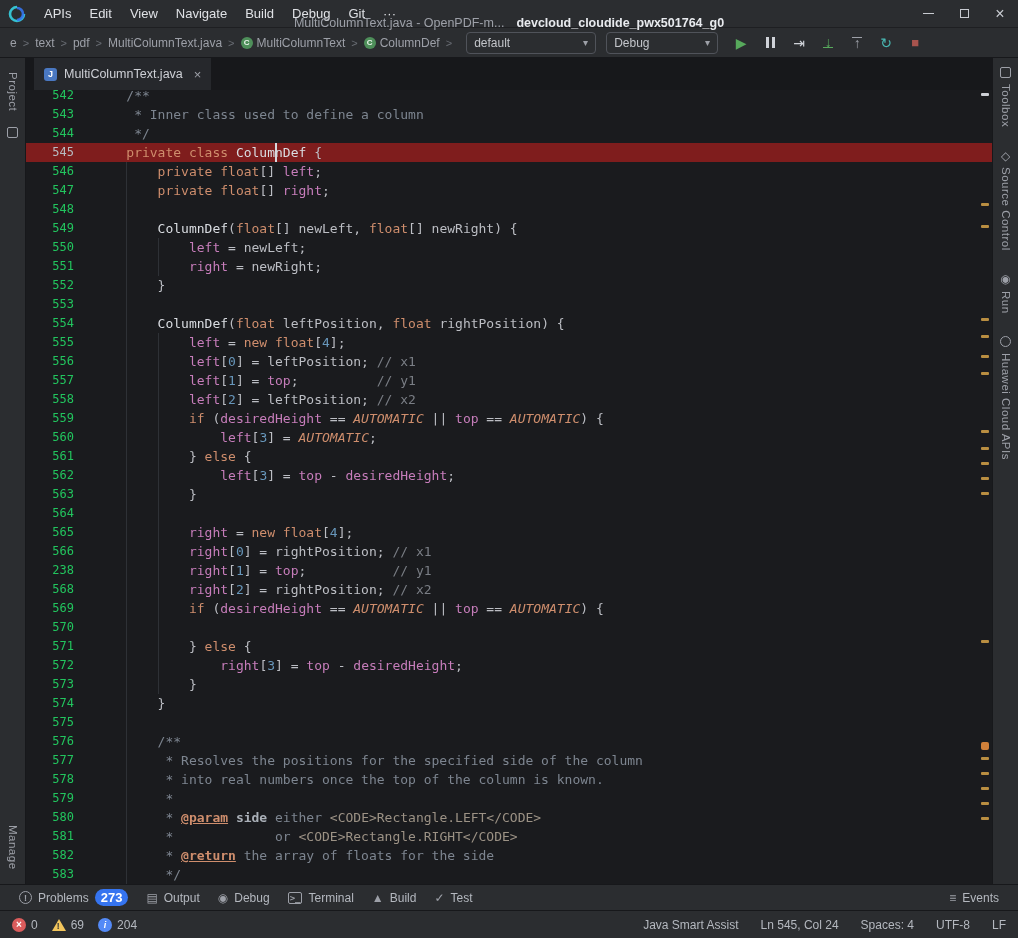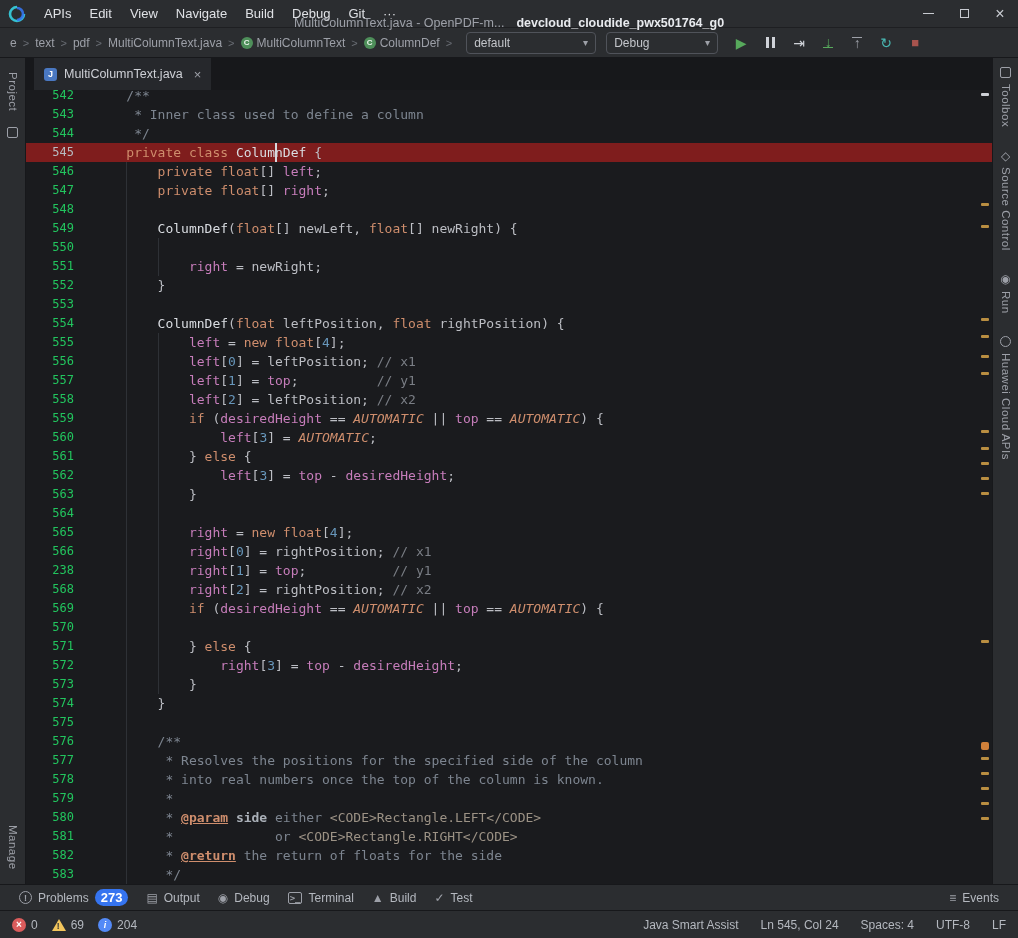--- a/index.html
+++ b/index.html
@@ -234,21 +234,21 @@
       <i class="stripe-mark" style="top:727px;"></i>
       <div class="lines">
           <div class="line"><span class="ln">542</span><span class="code"><span class="tk-d">    /**</span></span></div>
           <div class="line"><span class="ln">543</span><span class="code"><span class="tk-d">     * Inner class used to define a column</span></span></div>
           <div class="line"><span class="ln">544</span><span class="code"><span class="tk-d">     */</span></span></div>
           <div class="line current"><span class="ln">545</span><span class="code"><span class="tk-k">    private class </span><span class="tk-w">ColumnDef</span><span class="tk-p"> {</span></span></div>
           <div class="line"><span class="ln">546</span><span class="code"><span class="tk-k">        private float</span><span class="tk-p">[] </span><span class="tk-f">left</span><span class="tk-p">;</span></span></div>
           <div class="line"><span class="ln">547</span><span class="code"><span class="tk-k">        private float</span><span class="tk-p">[] </span><span class="tk-f">right</span><span class="tk-p">;</span></span></div>
           <div class="line"><span class="ln">548</span><span class="code"></span></div>
           <div class="line"><span class="ln">549</span><span class="code"><span class="tk-w">        ColumnDef</span><span class="tk-p">(</span><span class="tk-k">float</span><span class="tk-p">[] newLeft, </span><span class="tk-k">float</span><span class="tk-p">[] newRight) {</span></span></div>
-          <div class="line"><span class="ln">550</span></div>
+          <div class="line"><span class="ln">550</span><span class="code"><span class="tk-p">            </span><span class="tk-f">left</span><span class="tk-p"> = newLeft;</span></span></div>
           <div class="line"><span class="ln">551</span><span class="code"><span class="tk-p">            </span><span class="tk-f">right</span><span class="tk-p"> = newRight;</span></span></div>
           <div class="line"><span class="ln">552</span><span class="code"><span class="tk-p">        }</span></span></div>
           <div class="line"><span class="ln">553</span><span class="code"></span></div>
           <div class="line"><span class="ln">554</span><span class="code"><span class="tk-w">        ColumnDef</span><span class="tk-p">(</span><span class="tk-k">float</span><span class="tk-p"> leftPosition, </span><span class="tk-k">float</span><span class="tk-p"> rightPosition) {</span></span></div>
           <div class="line"><span class="ln">555</span><span class="code"><span class="tk-p">            </span><span class="tk-f">left</span><span class="tk-p"> = </span><span class="tk-k">new float</span><span class="tk-p">[</span><span class="tk-n">4</span><span class="tk-p">];</span></span></div>
           <div class="line"><span class="ln">556</span><span class="code"><span class="tk-p">            </span><span class="tk-f">left</span><span class="tk-p">[</span><span class="tk-n">0</span><span class="tk-p">] = leftPosition; </span><span class="tk-c">// x1</span></span></div>
           <div class="line"><span class="ln">557</span><span class="code"><span class="tk-p">            </span><span class="tk-f">left</span><span class="tk-p">[</span><span class="tk-n">1</span><span class="tk-p">] = </span><span class="tk-f">top</span><span class="tk-p">;          </span><span class="tk-c">// y1</span></span></div>
           <div class="line"><span class="ln">558</span><span class="code"><span class="tk-p">            </span><span class="tk-f">left</span><span class="tk-p">[</span><span class="tk-n">2</span><span class="tk-p">] = leftPosition; </span><span class="tk-c">// x2</span></span></div>
           <div class="line"><span class="ln">559</span><span class="code"><span class="tk-p">            </span><span class="tk-k">if</span><span class="tk-p"> (</span><span class="tk-f">desiredHeight</span><span class="tk-p"> == </span><span class="tk-con">AUTOMATIC</span><span class="tk-p"> || </span><span class="tk-f">top</span><span class="tk-p"> == </span><span class="tk-con">AUTOMATIC</span><span class="tk-p">) {</span></span></div>
           <div class="line"><span class="ln">560</span><span class="code"><span class="tk-p">                </span><span class="tk-f">left</span><span class="tk-p">[</span><span class="tk-n">3</span><span class="tk-p">] = </span><span class="tk-con">AUTOMATIC</span><span class="tk-p">;</span></span></div>
@@ -266,21 +266,21 @@
           <div class="line"><span class="ln">572</span><span class="code"><span class="tk-p">                </span><span class="tk-f">right</span><span class="tk-p">[</span><span class="tk-n">3</span><span class="tk-p">] = </span><span class="tk-f">top</span><span class="tk-p"> - </span><span class="tk-f">desiredHeight</span><span class="tk-p">;</span></span></div>
           <div class="line"><span class="ln">573</span><span class="code"><span class="tk-p">            }</span></span></div>
           <div class="line"><span class="ln">574</span><span class="code"><span class="tk-p">        }</span></span></div>
           <div class="line"><span class="ln">575</span><span class="code"></span></div>
           <div class="line"><span class="ln">576</span><span class="code"><span class="tk-d">        /**</span></span></div>
           <div class="line"><span class="ln">577</span><span class="code"><span class="tk-d">         * Resolves the positions for the specified side of the column</span></span></div>
           <div class="line"><span class="ln">578</span><span class="code"><span class="tk-d">         * into real numbers once the top of the column is known.</span></span></div>
           <div class="line"><span class="ln">579</span><span class="code"><span class="tk-d">         *</span></span></div>
           <div class="line"><span class="ln">580</span><span class="code"><span class="tk-d">         * </span><span class="tk-dt">@param</span><span class="tk-d"> </span><span class="tk-dp">side</span><span class="tk-d"> either </span><span class="tk-dm">&lt;CODE&gt;Rectangle.LEFT&lt;/CODE&gt;</span></span></div>
           <div class="line"><span class="ln">581</span><span class="code"><span class="tk-d">         *             or </span><span class="tk-dm">&lt;CODE&gt;Rectangle.RIGHT&lt;/CODE&gt;</span></span></div>
-          <div class="line"><span class="ln">582</span><span class="code"><span class="tk-d">         * </span><span class="tk-dt">@return</span><span class="tk-d"> the return of floats for the side</span></span></div>
+          <div class="line"><span class="ln">582</span><span class="code"><span class="tk-d">         * </span><span class="tk-dt">@return</span><span class="tk-d"> the array of floats for the side</span></span></div>
           <div class="line"><span class="ln">583</span><span class="code"><span class="tk-d">         */</span></span></div>
         </div>
     </div>
   </div>
 
   <div class="stripe stripe-right">
     <div class="stripe-item">
       <span class="stripe-icon">
           <span class="sq-icon"></span>
         </span>

